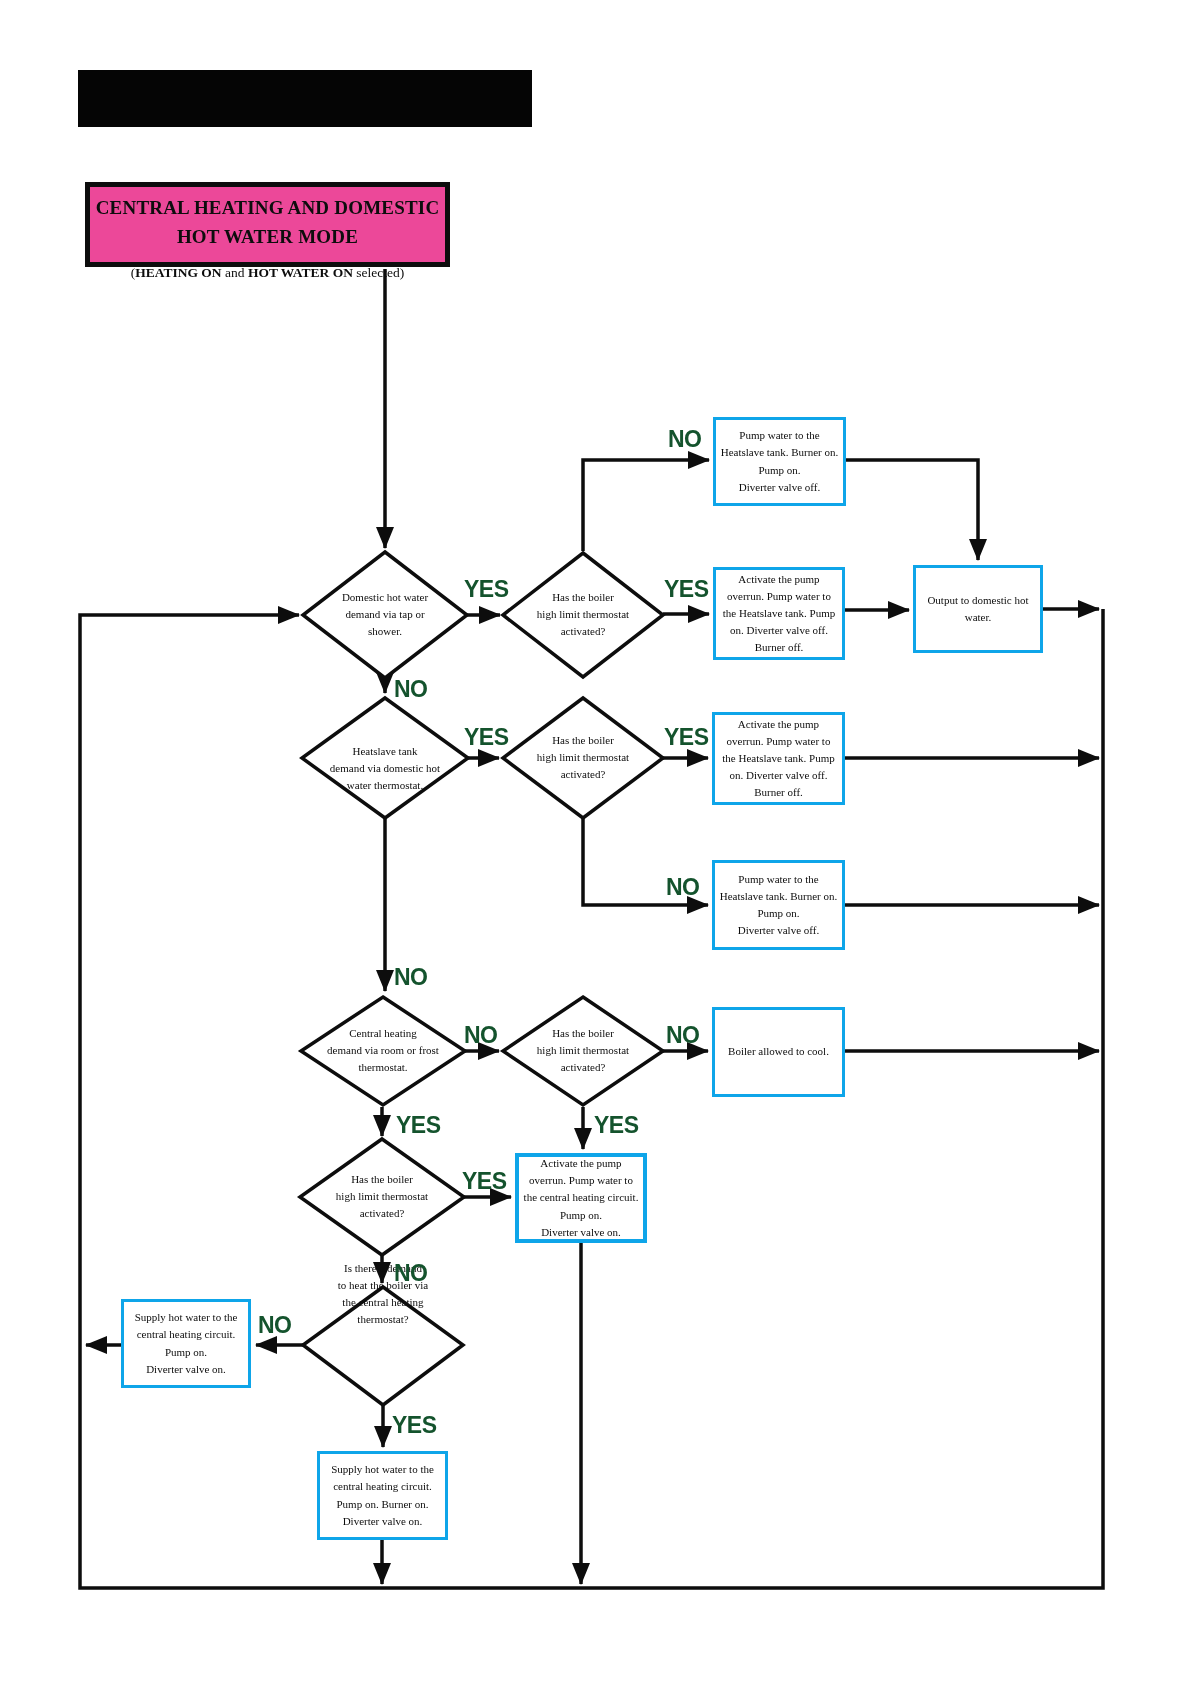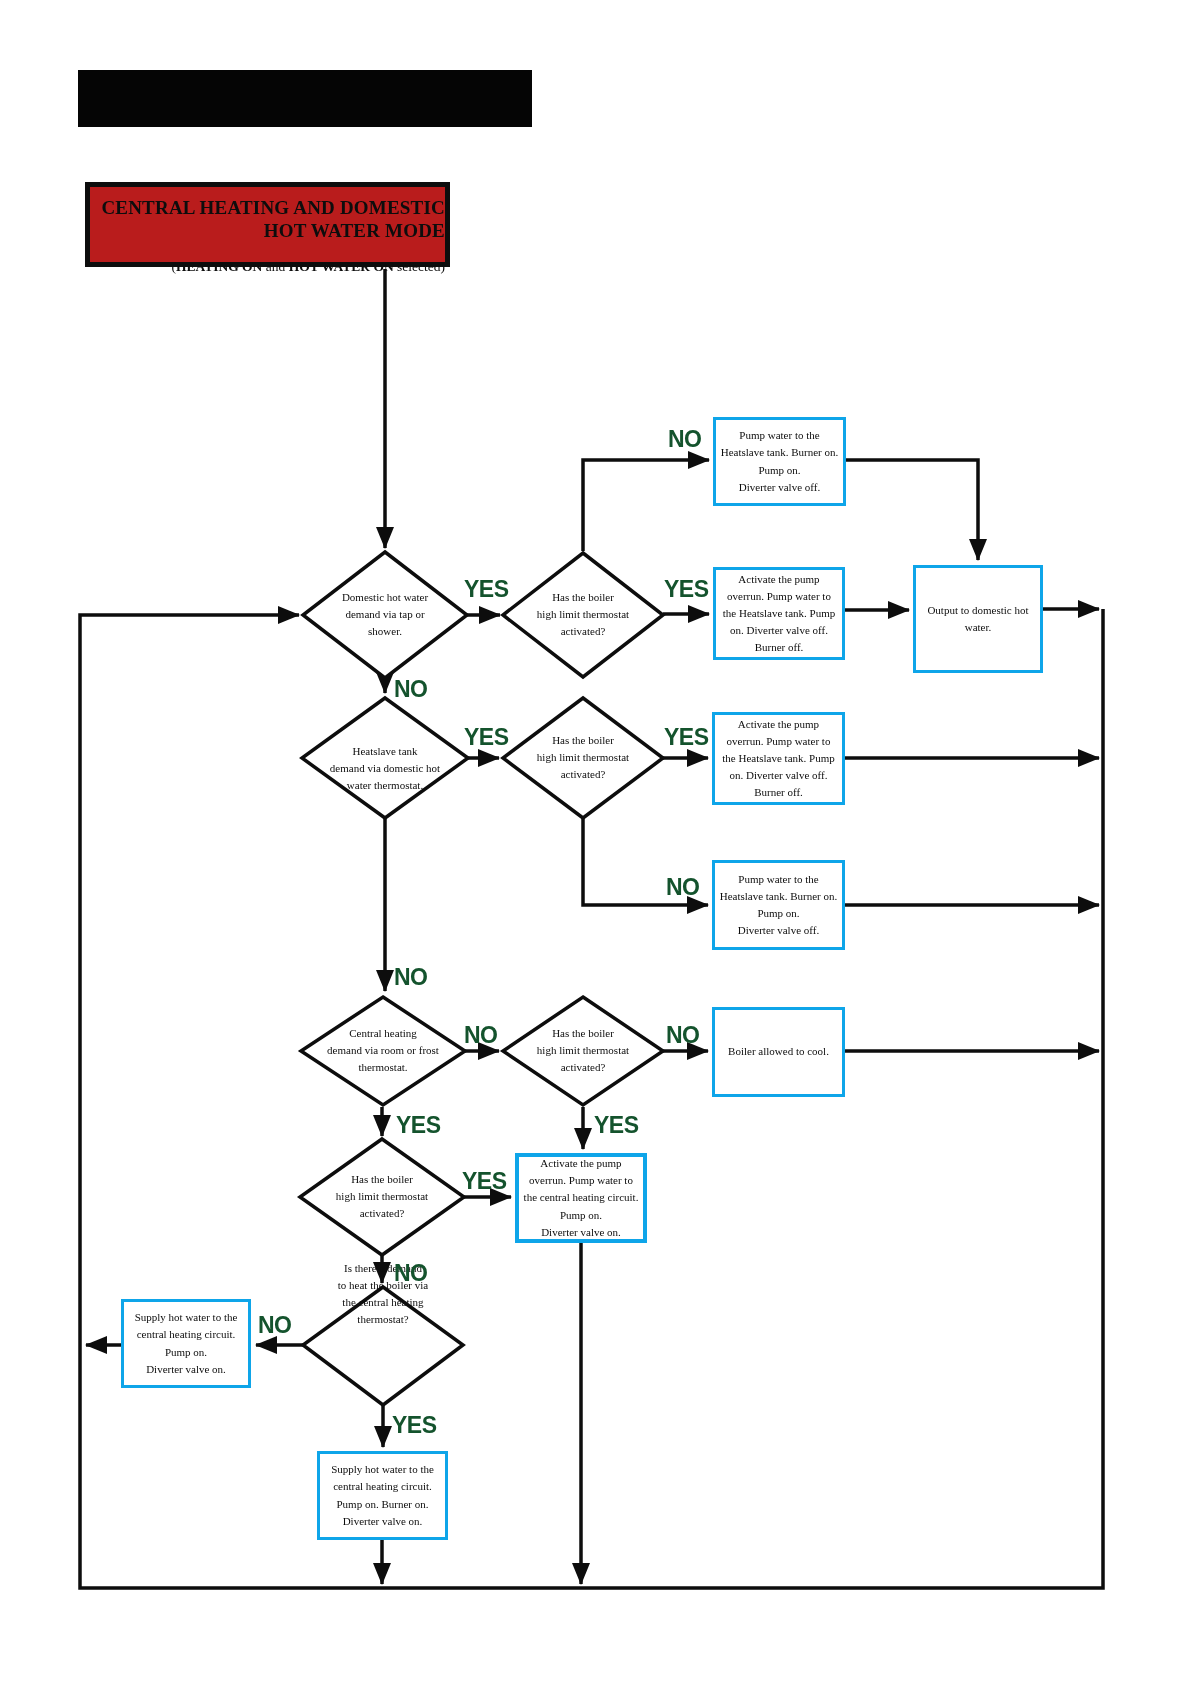--- a/index.html
+++ b/index.html
@@ -2,22 +2,22 @@
 <html><head>
 <meta charset="utf-8">
 <style>
   html,body{margin:0;padding:0;background:#ffffff;}
   #canvas{
     position:relative;width:1190px;height:1684px;background:#ffffff;
     font-family:"Liberation Serif", serif;color:#0d0d0d;overflow:hidden;
   }
   .redbar{position:absolute;background:#050505;}
   .titlebox{
-    position:absolute;border:5px solid #0d0d0d;background:#b91c1c;
-    text-align:right;box-sizing:border-box;
+    position:absolute;border:5px solid #0d0d0d;background:#ec4899;
+    text-align:center;box-sizing:border-box;
   }
   .titlebox .t1{font-weight:bold;font-size:19px;line-height:1.22;letter-spacing:.2px;margin-top:9px;white-space:pre;}
   .titlebox .t2{font-size:13.5px;margin-top:17px;}
   .titlebox .t2 b{font-weight:bold;}
   svg.wires{position:absolute;left:0;top:0;}
   .pbox{
     position:absolute;border:3px solid #0ea5e9;background:#fff;box-sizing:border-box;
     display:flex;align-items:center;justify-content:center;
   }
   .ptext,.dtext{
@@ -31,21 +31,21 @@
 </style>
 </head>
 <body>
 
 <div id="canvas">
 
   <div class="redbar" style="left:78px;top:70px;width:454px;height:57px;"></div>
 
   <div class="titlebox" style="left:85px;top:182px;width:365px;height:85px;">
     <div class="t1">CENTRAL HEATING AND DOMESTIC</div>
-    <div class="t1" style="margin-top:0;">HOT WATER MODE</div>
+    <div class="t1" style="margin-top:6px;">HOT WATER MODE</div>
     <div class="t2"><span>(</span><b>HEATING ON</b><span> and </span><b>HOT WATER ON</b><span> selected)</span></div>
   </div>
 
   <svg class="wires" width="1190" height="1684" viewBox="0 0 1190 1684">
     <defs>
       <marker id="arr" markerUnits="userSpaceOnUse" markerWidth="24" markerHeight="18" refX="21" refY="9" orient="auto">
         <path d="M0,0 L22,9 L0,18 Z" fill="#0d0d0d"></path>
       </marker>
     </defs>
     <g stroke="#0d0d0d" stroke-width="3.5" fill="none">
@@ -122,21 +122,21 @@
 Pump on.
 Diverter valve off.</div>
   </div>
   <div class="pbox" style="left:713px;top:567px;width:132px;height:93px;">
     <div class="ptext">Activate the pump
 overrun. Pump water to
 the Heatslave tank. Pump
 on. Diverter valve off.
 Burner off.</div>
   </div>
-  <div class="pbox" style="left:913px;top:565px;width:130px;height:108px;">
+  <div class="pbox" style="left:913px;top:565px;width:130px;height:88px;">
     <div class="ptext">Output to domestic hot
 water.</div>
   </div>
   <div class="pbox" style="left:712px;top:712px;width:133px;height:93px;">
     <div class="ptext">Activate the pump
 overrun. Pump water to
 the Heatslave tank. Pump
 on. Diverter valve off.
 Burner off.</div>
   </div>

